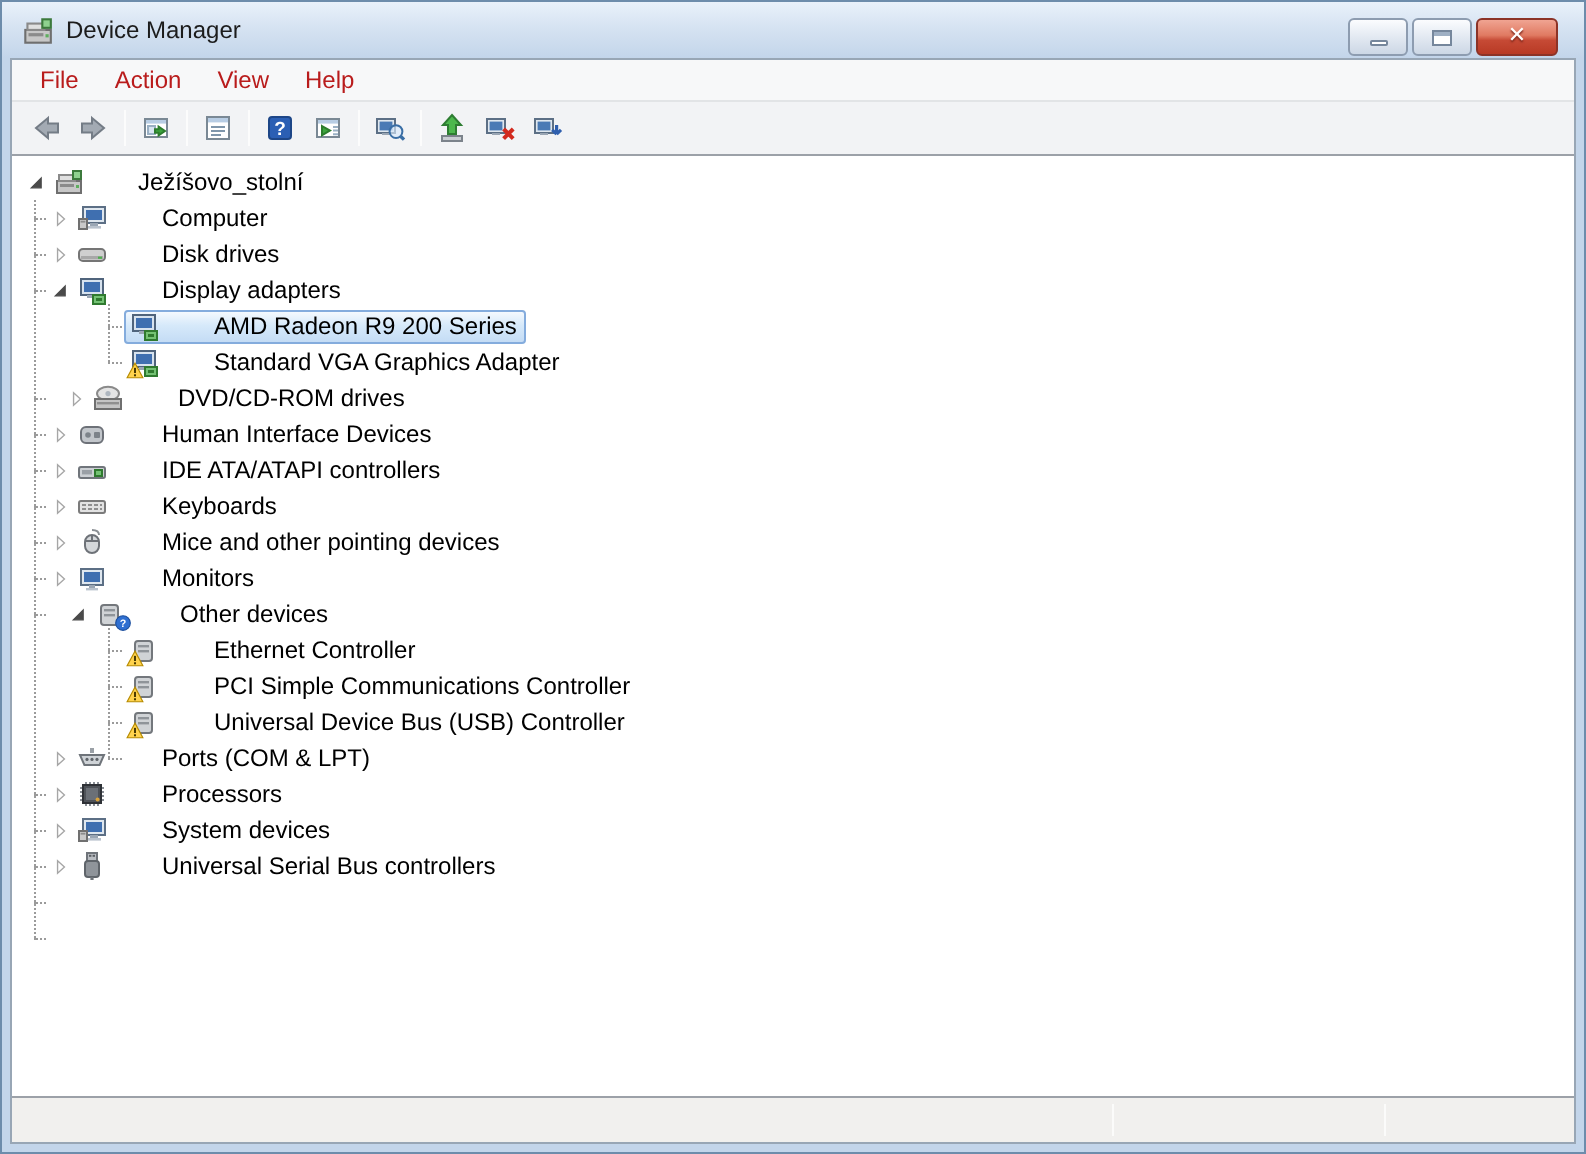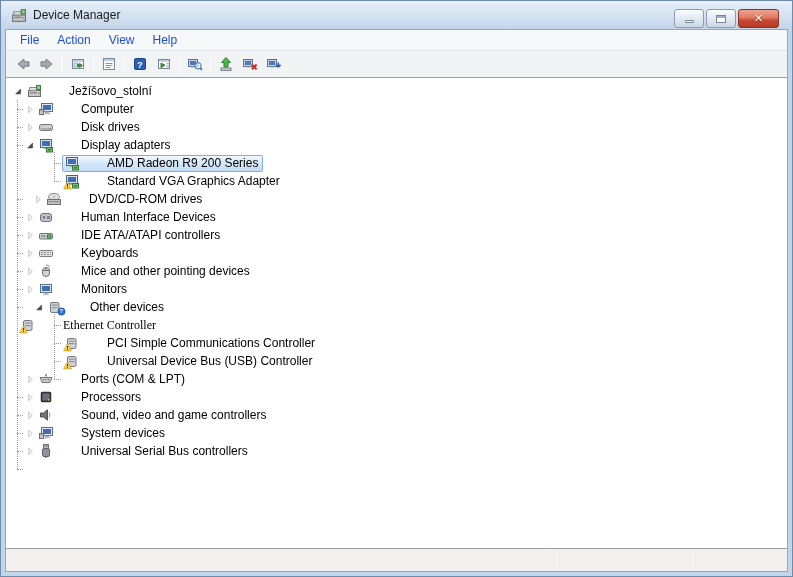--- a/index.html
+++ b/index.html
@@ -24,21 +24,21 @@
   .glyph-max{width:10px;height:8px;border:1px solid #76879c;background:#fff;position:relative;}
   .glyph-max::after{content:"";position:absolute;left:0;top:0;right:0;height:2px;background:#9fb0c4;}
   .glyph-close{color:#fff;font-weight:bold;font-size:11px;text-shadow:0 1px 1px #7c2418;line-height:1;}
 
   
   .client{position:absolute;top:28px;left:4px;right:4px;bottom:4px;background:#fff;
     display:flex;flex-direction:column;border:1px solid #98a6b5;}
 
   .menubar{height:21px;background:#f7f8f9;border-bottom:1px solid #e2e4e6;
     display:flex;align-items:center;padding-left:5px;flex:none;}
-  .menu-item{padding:0 9px;line-height:20px;color:#1d4ed8;}
+  .menu-item{padding:0 9px;line-height:20px;color:#b91c1c;}
 
   .toolbar{height:27px;background:#f2f3f5;border-bottom:1px solid #9ca1a8;
     display:flex;align-items:center;padding-left:5px;flex:none;}
   .tb-btn{width:24px;height:22px;display:flex;align-items:center;justify-content:center;border-radius:2px;}
   .tb-sep{width:1px;height:18px;background:#c3c7cc;border-right:1px solid #fcfcfc;margin:0 3px;}
 
   .content{flex:1;background:#fff;position:relative;overflow:hidden;}
   .tree{position:relative;padding-top:4px;height:100%;}
   .tree-row{display:flex;align-items:center;height:18px;white-space:nowrap;position:relative;z-index:2;}
   .expando{width:12px;height:18px;display:inline-flex;align-items:center;justify-content:center;flex:none;}
@@ -376,21 +376,21 @@
                   <rect x="3.5" y="3.5" width="8.5" height="10" rx="1.5" fill="#d0d3d6" stroke="#73777c"></rect>
                   <rect x="5" y="5.5" width="5.5" height="1.2" fill="#8f9499"></rect>
                   <rect x="5" y="8" width="5.5" height="1.2" fill="#8f9499"></rect>
                 </svg><span class="badge q"><svg viewBox="0 0 16 16" xmlns="http://www.w3.org/2000/svg">
                     <circle cx="8" cy="8" r="6.5" fill="#2f6fd1" stroke="#1c4f9e"></circle>
                     <text x="8" y="11.4" font-size="9.5" font-weight="bold" fill="#fff" text-anchor="middle" font-family="sans-serif">?</text>
                   </svg></span></span>
               <span class="tree-label">Other devices</span>
             </span>
           </div>
-          <div class="tree-row" style=" font-family: Liberation Serif, serif;">
+          <div class="tree-row" style="padding-left: 44px;">
             <span class="expando"></span>
             <span class="row-inner">
               <span class="tree-icon"><svg viewBox="0 0 16 16" xmlns="http://www.w3.org/2000/svg">
                   <rect x="3.5" y="3.5" width="8.5" height="10" rx="1.5" fill="#d0d3d6" stroke="#73777c"></rect>
                   <rect x="5" y="5.5" width="5.5" height="1.2" fill="#8f9499"></rect>
                   <rect x="5" y="8" width="5.5" height="1.2" fill="#8f9499"></rect>
                 </svg><span class="badge warn"><svg viewBox="0 0 16 16" xmlns="http://www.w3.org/2000/svg">
                     <path d="M8 1 L15 14 H1 Z" fill="#ffd34d" stroke="#b78b00"></path>
                     <rect x="7.1" y="5.2" width="1.8" height="4.6" fill="#4a3b00"></rect>
                     <rect x="7.1" y="10.9" width="1.8" height="1.8" fill="#4a3b00"></rect>
@@ -452,34 +452,20 @@
               </svg>
             </span>
             <span class="row-inner">
               <span class="tree-icon"><svg viewBox="0 0 16 16" xmlns="http://www.w3.org/2000/svg">
                   <path d="M5 2v2M7 2v2M9 2v2M11 2v2M5 12v2M7 12v2M9 12v2M11 12v2M2 5h2M2 7h2M2 9h2M2 11h2M12 5h2M12 7h2M12 9h2M12 11h2" stroke="#8a8f96" fill="none"></path>
                   <rect x="3.5" y="3.5" width="9" height="9" fill="#4e5258" stroke="#2e3136"></rect>
                   <rect x="5" y="5" width="6" height="6" fill="#6b7077"></rect>
                   <circle cx="10.8" cy="10.8" r="1" fill="#d9a23a"></circle>
                 </svg></span>
               <span class="tree-label">Processors</span>
-            </span>
-          </div>
-          <div class="tree-row" style="padding-left: 18px;">
-            <span class="expando">
-              <svg viewBox="0 0 16 16" xmlns="http://www.w3.org/2000/svg">
-                <path d="M5.5 3.5 L10.5 8 L5.5 12.5 Z" fill="#fff" stroke="#a6a6a6"></path>
-              </svg>
-            </span>
-            <span class="row-inner">
-              <span class="tree-icon"><svg viewBox="0 0 16 16" xmlns="http://www.w3.org/2000/svg">
-                  <path d="M2.5 6 H5.5 L9.5 2.8 V13.2 L5.5 10 H2.5 Z" fill="#70757c" stroke="#4e5257"></path>
-                  <path d="M11 5.5 q2 2.5 0 5" stroke="#8a8f96" fill="none"></path>
-                </svg></span>
-              <span class="tree-label">Sound, video and game controllers</span>
             </span>
           </div>
           <div class="tree-row" style="padding-left: 18px;">
             <span class="expando">
               <svg viewBox="0 0 16 16" xmlns="http://www.w3.org/2000/svg">
                 <path d="M5.5 3.5 L10.5 8 L5.5 12.5 Z" fill="#fff" stroke="#a6a6a6"></path>
               </svg>
             </span>
             <span class="row-inner">
               <span class="tree-icon"><svg viewBox="0 0 16 16" xmlns="http://www.w3.org/2000/svg">

